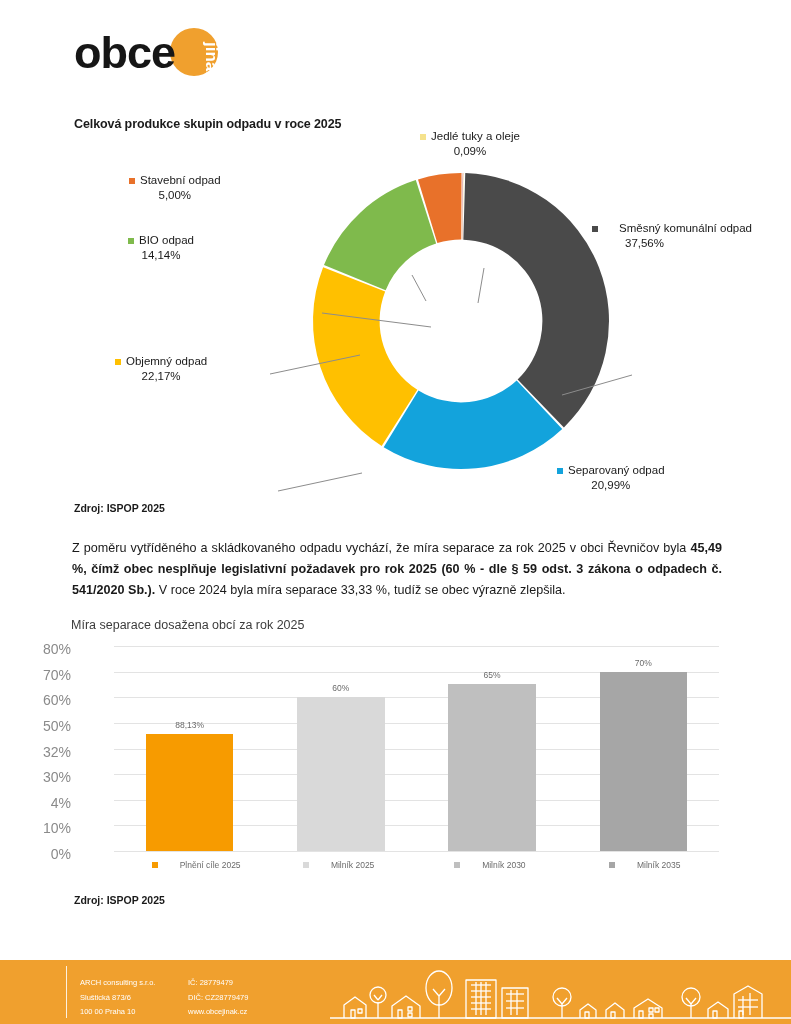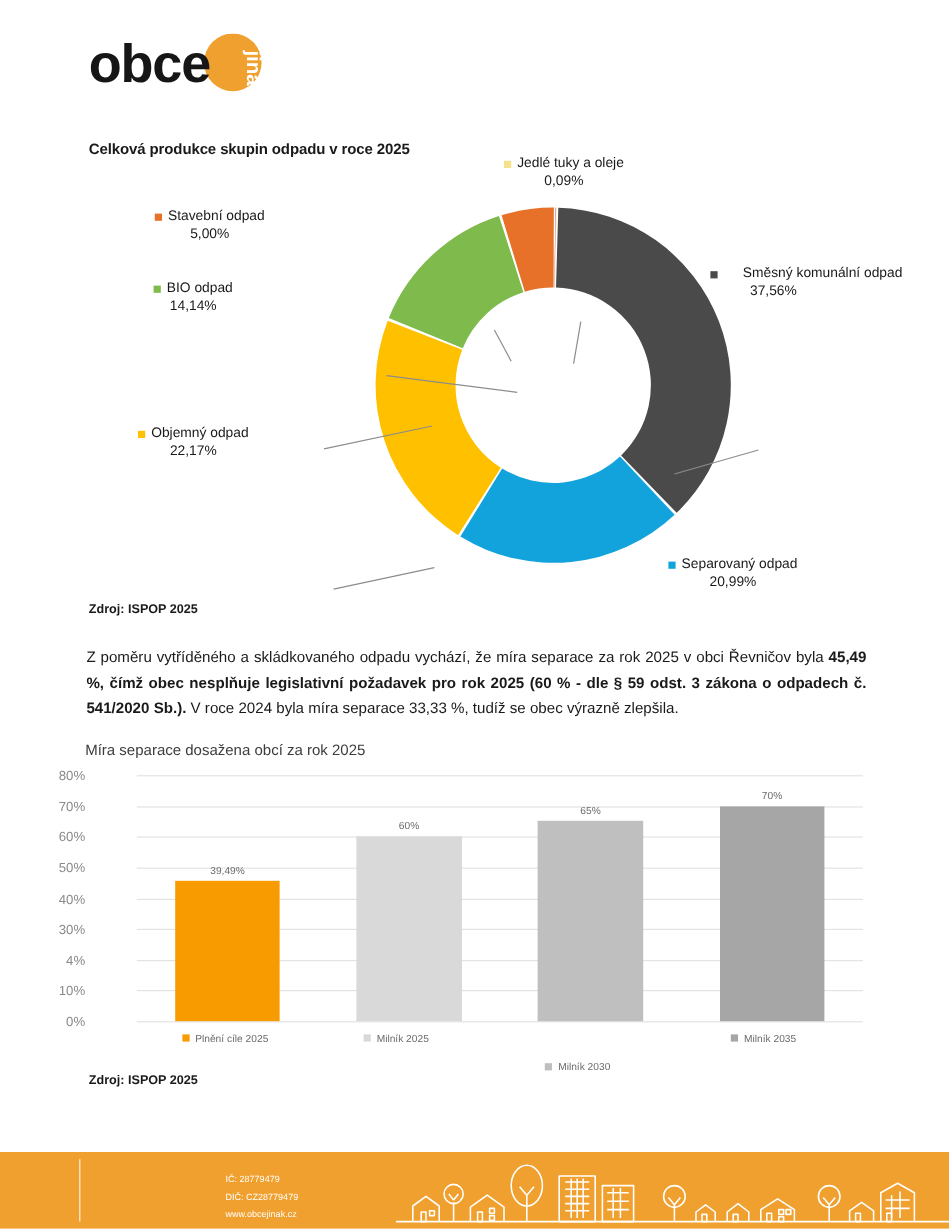--- a/index.html
+++ b/index.html
@@ -112,21 +112,21 @@
     left: 0;
     right: 0;
     height: 1px;
     background: #e3e3e3;
   }
   .ytick {
     position: absolute;
     right: 648px;
     width: 34px;
     text-align: right;
-    font-size: 11px;
+    font-size: 14px;
     color: #8a8a8a;
     transform: translateY(-5px);
   }
   .bar {
     position: absolute;
     bottom: 0;
   }
   .bar-value {
     position: absolute;
     font-size: 8.5px;
@@ -138,21 +138,21 @@
     position: absolute;
     left: 40px;
     top: 220px;
     right: 0;
     height: 18px;
   }
   .legend-item {
     position: absolute;
     display: flex;
     align-items: center;
-    gap: 5px;
+    gap: 22px;
     font-size: 8.5px;
     color: #6b6b6b;
     white-space: nowrap;
   }
   .legend-swatch {
     display: inline-block;
     width: 6px;
     height: 6px;
   }
 
@@ -288,63 +288,68 @@
   <div id="bar-plot">
       <div class="gridline" style="top: 205px;"></div>
       <div class="ytick" style="top: 205px;">0%</div>
       <div class="gridline" style="top: 179.375px;"></div>
       <div class="ytick" style="top: 179.375px;">10%</div>
       <div class="gridline" style="top: 153.75px;"></div>
       <div class="ytick" style="top: 153.75px;">4%</div>
       <div class="gridline" style="top: 128.125px;"></div>
       <div class="ytick" style="top: 128.125px;">30%</div>
       <div class="gridline" style="top: 102.5px;"></div>
-      <div class="ytick" style="top: 102.5px;">40%</div>
+      <div class="ytick" style="top: 102.5px;">32%</div>
       <div class="gridline" style="top: 76.875px;"></div>
       <div class="ytick" style="top: 76.875px;">50%</div>
       <div class="gridline" style="top: 51.25px;"></div>
       <div class="ytick" style="top: 51.25px;">60%</div>
       <div class="gridline" style="top: 25.625px;"></div>
       <div class="ytick" style="top: 25.625px;">70%</div>
       <div class="gridline" style="top: 0px;"></div>
       <div class="ytick" style="top: 0px;">80%</div>
       <div class="bar" style="left: 31.7625px; width: 87.725px; height: 116.568px; background: rgb(247, 155, 0);"></div>
-      <div class="bar-value" style="left: 31.7625px; width: 87.725px; top: 74.4319px;">39,49%</div>
+      <div class="bar-value" style="left: 31.7625px; width: 87.725px; top: 74.4319px;">88,13%</div>
       <div class="bar" style="left: 183.012px; width: 87.725px; height: 153.75px; background: rgb(217, 217, 217);"></div>
       <div class="bar-value" style="left: 183.012px; width: 87.725px; top: 37.25px;">60%</div>
       <div class="bar" style="left: 334.262px; width: 87.725px; height: 166.562px; background: rgb(191, 191, 191);"></div>
       <div class="bar-value" style="left: 334.262px; width: 87.725px; top: 24.4375px;">65%</div>
       <div class="bar" style="left: 485.512px; width: 87.725px; height: 179.375px; background: rgb(166, 166, 166);"></div>
       <div class="bar-value" style="left: 485.512px; width: 87.725px; top: 11.625px;">70%</div>
     </div>
   <div id="bar-legend">
       <div class="legend-item" style="left: 37.625px;">
         <span class="legend-swatch" style="background: rgb(247, 155, 0);"></span>
         <span>Plnění cíle 2025</span>
       </div>
       <div class="legend-item" style="left: 188.875px;">
         <span class="legend-swatch" style="background: rgb(217, 217, 217);"></span>
         <span>Milník 2025</span>
       </div>
-      <div class="legend-item" style="left: 340.125px; margin-top: 24px;">
+      <div class="legend-item" style="left: 340.125px;">
         <span class="legend-swatch" style="background: rgb(191, 191, 191);"></span>
         <span>Milník 2030</span>
       </div>
       <div class="legend-item" style="left: 466px; margin-left: 29px;">
         <span class="legend-swatch" style="background: rgb(166, 166, 166);"></span>
         <span>Milník 2035</span>
       </div>
     </div>
 </div>
 
 <div class="source-note" id="source-2">Zdroj: ISPOP 2025</div>
 
 <div id="footer">
   <div id="footer-divider"></div>
 
+  <div class="footer-col" id="footer-col-1">
+    <div>ARCH consulting s.r.o.</div>
+    <div>Sluštická 873/6</div>
+    <div>100 00 Praha 10</div>
+  </div>
 
   <div class="footer-col" id="footer-col-2">
     <div>IČ: 28779479</div>
     <div>DIČ: CZ28779479</div>
     <div>www.obcejinak.cz</div>
   </div>
 
   <div id="footer-skyline">
     <svg width="461" height="64" viewBox="0 0 461 64" xmlns="http://www.w3.org/2000/svg" stroke="#ffffff" stroke-width="1.3" fill="none" stroke-linejoin="round">
       <line x1="0" y1="58" x2="461" y2="58" stroke-width="1.6"></line>

